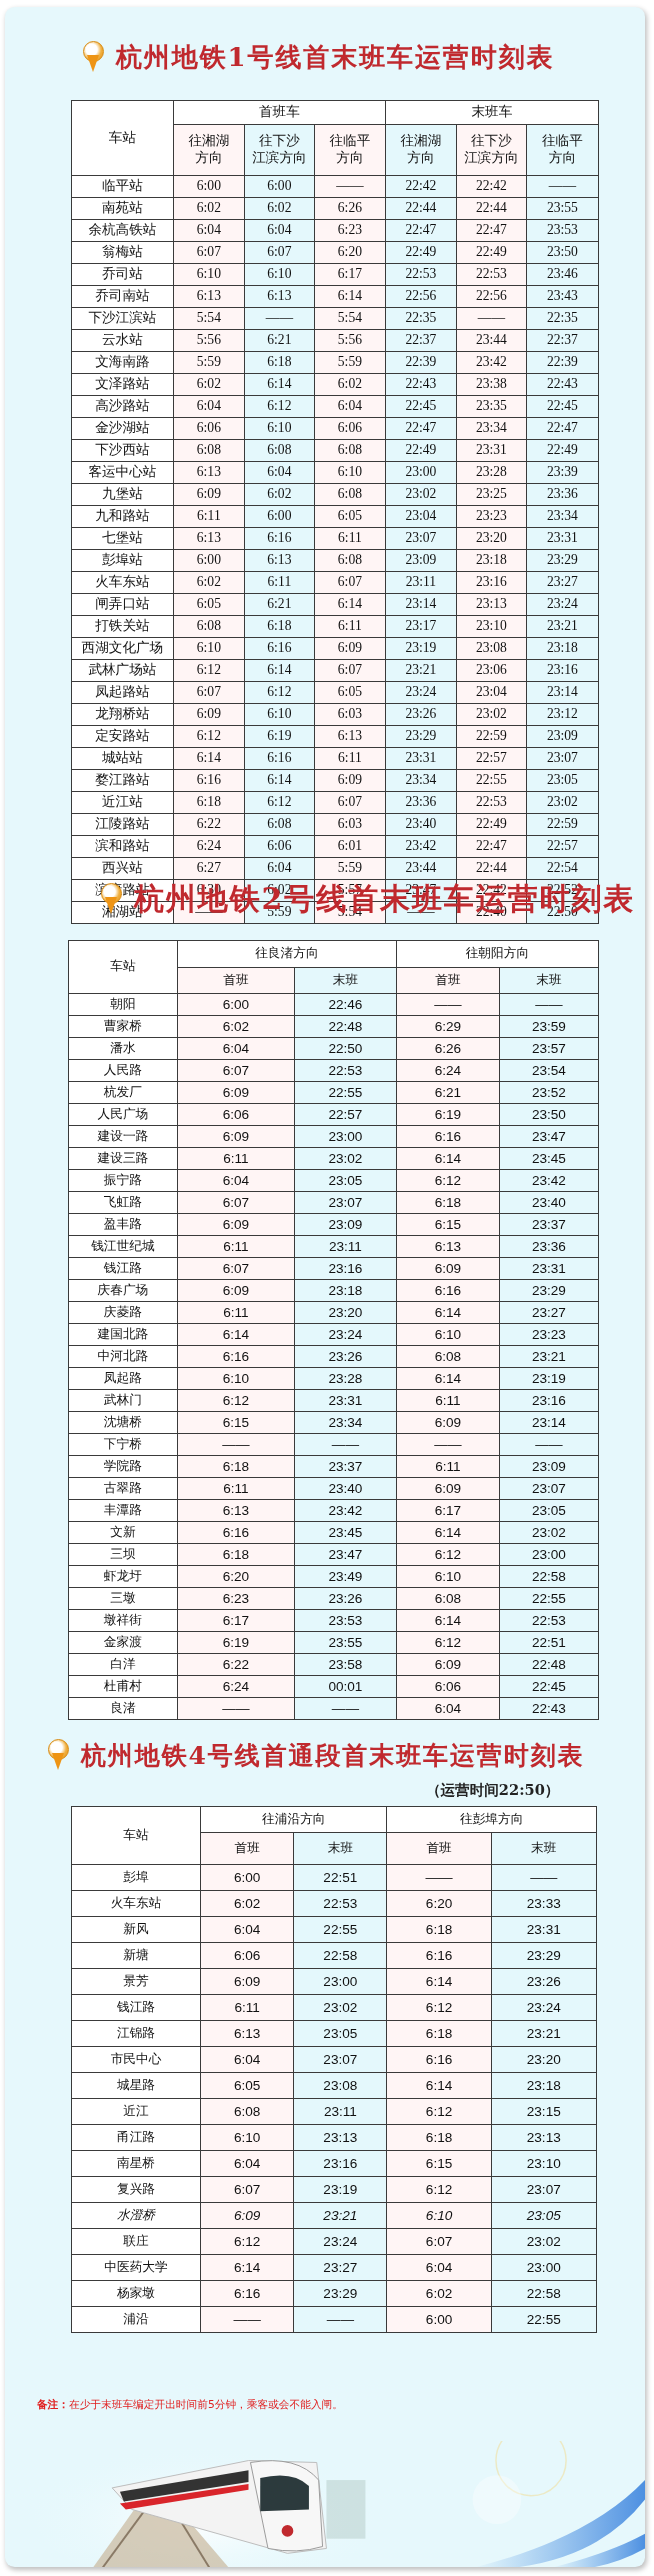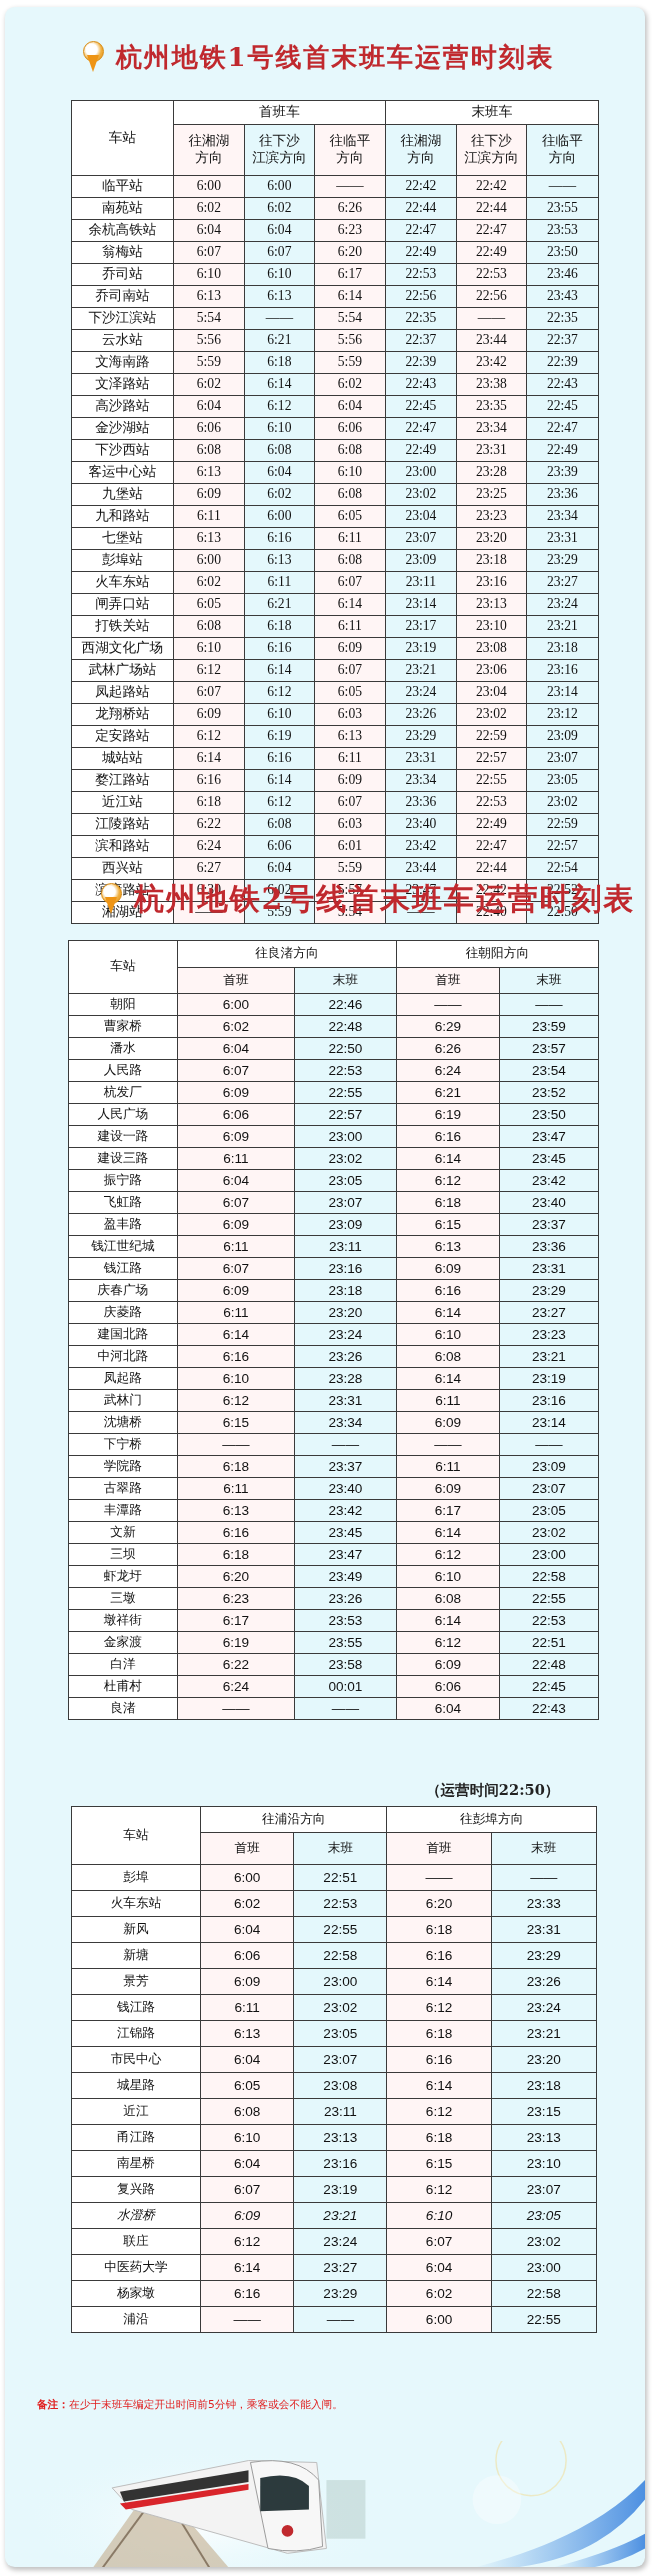--- a/index.html
+++ b/index.html
@@ -655,20 +655,27 @@
         <tr style="height: 22px;">
           <td class="white st">良渚</td>
           <td class="pink">——</td>
           <td class="cyan">——</td>
           <td class="pink">6:04</td>
           <td class="cyan">22:43</td>
         </tr>
       </tbody>
   </table>
 
+  <div class="title" style="left:43px; top:1732px; font-size:25px;">
+    <span class="pin">
+        <span class="head"></span>
+        <span class="tail"></span>
+      </span>
+    <span>杭州地铁4号线首通段首末班车运营时刻表</span>
+  </div>
   <div class="subtitle" style="left:421px; top:1774px;">（运营时间22:50）</div>
 
   <table class="t4" id="t4" style="left:66px; top:1799px; width:526px;">
     <colgroup>
       <col style="width:129px">
         <col style="width:93px">
         <col style="width:93px">
         <col style="width:104px">
         <col style="width:105px">
     </colgroup>

